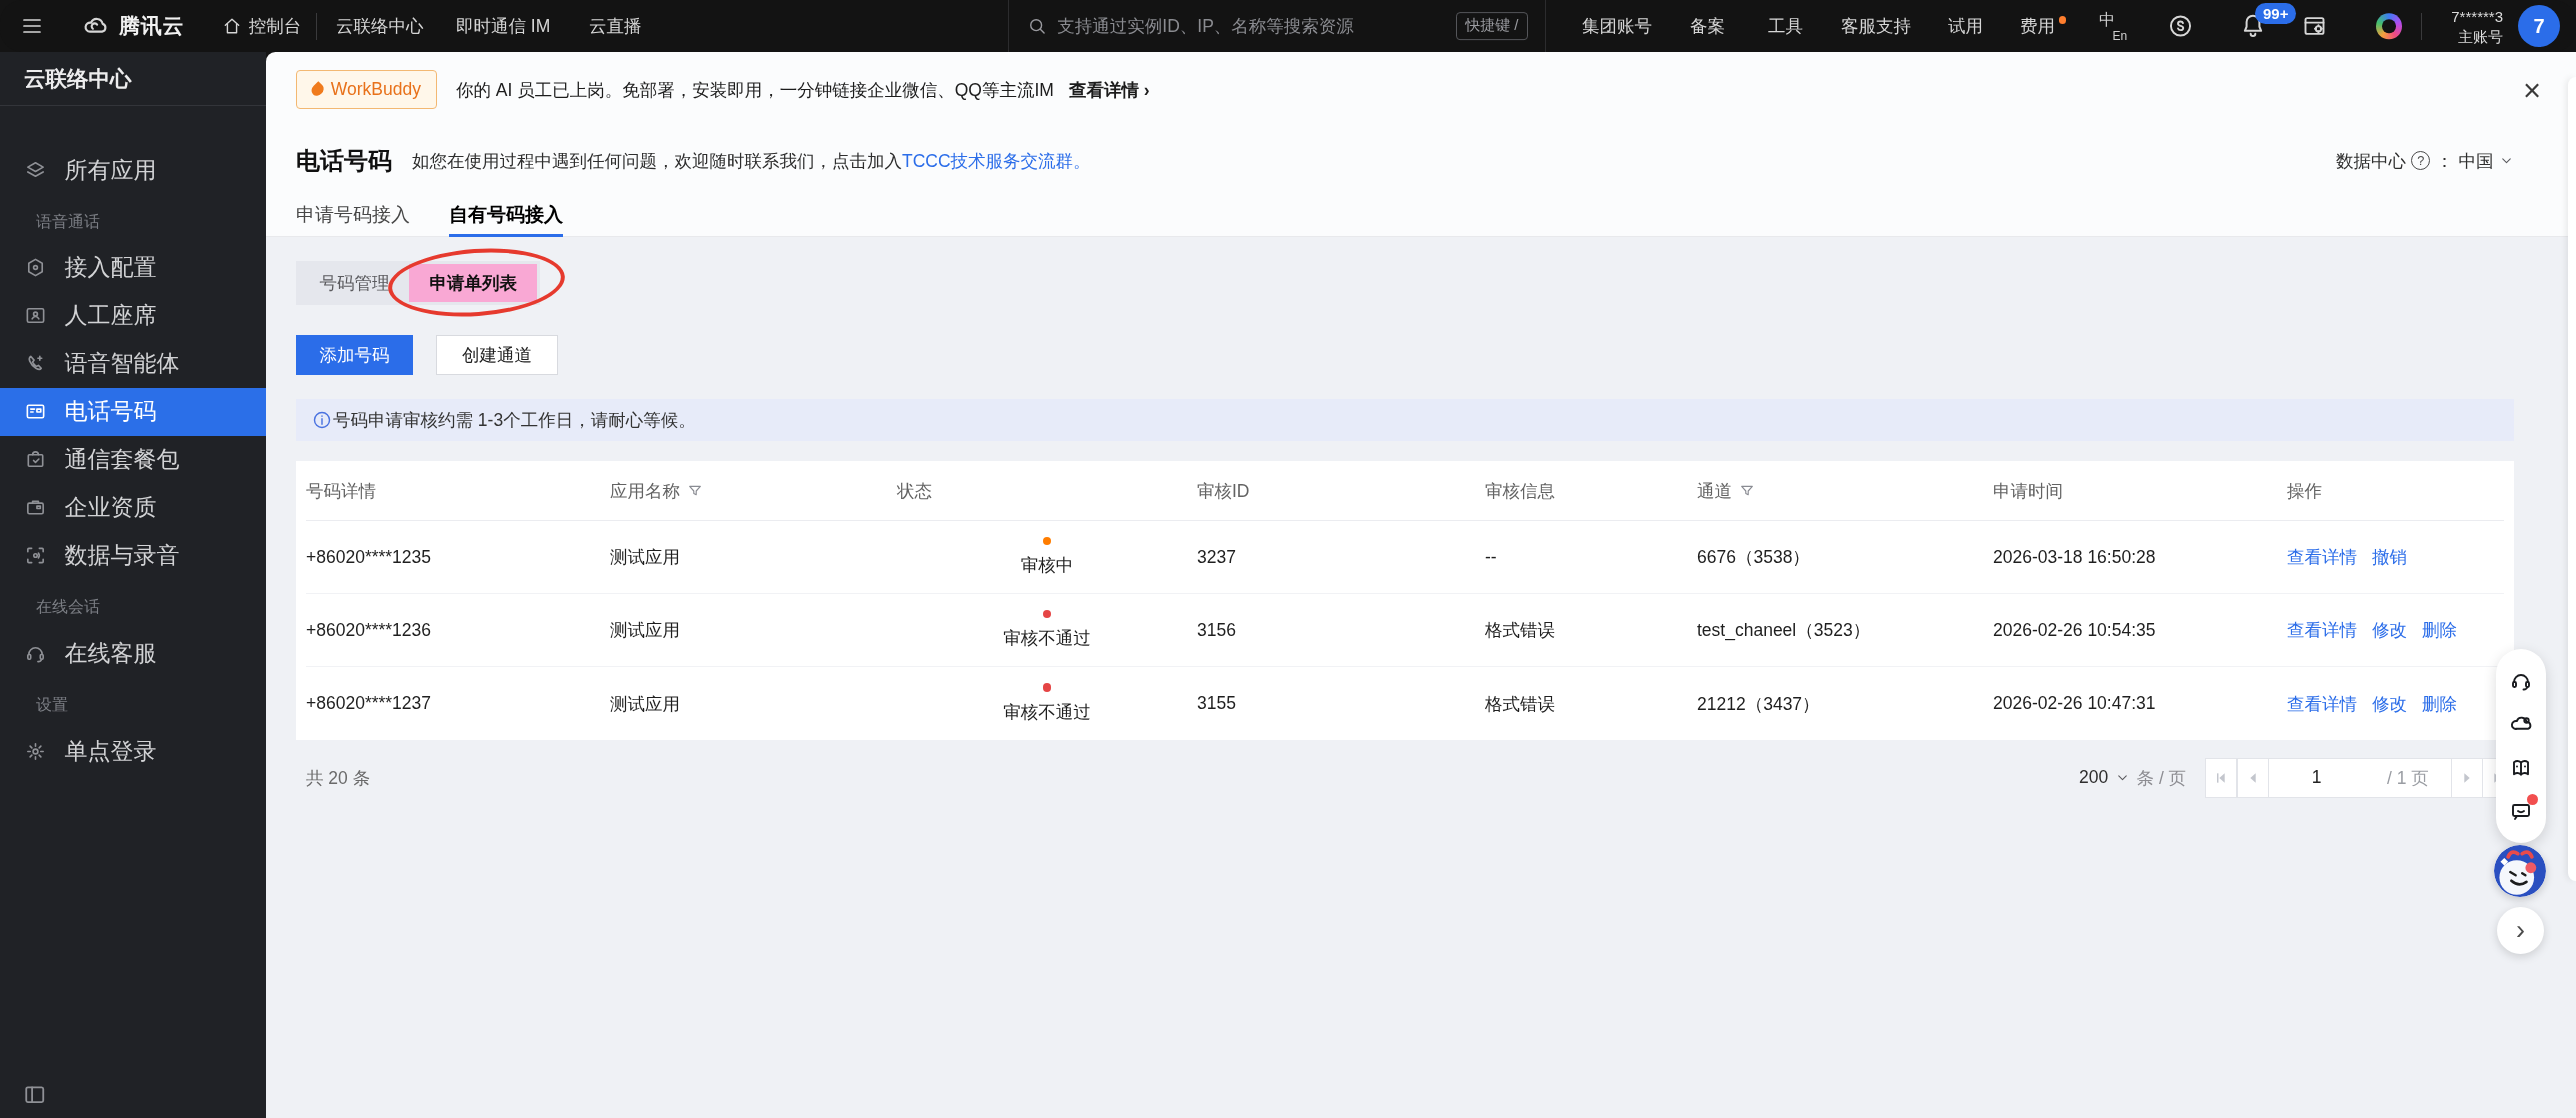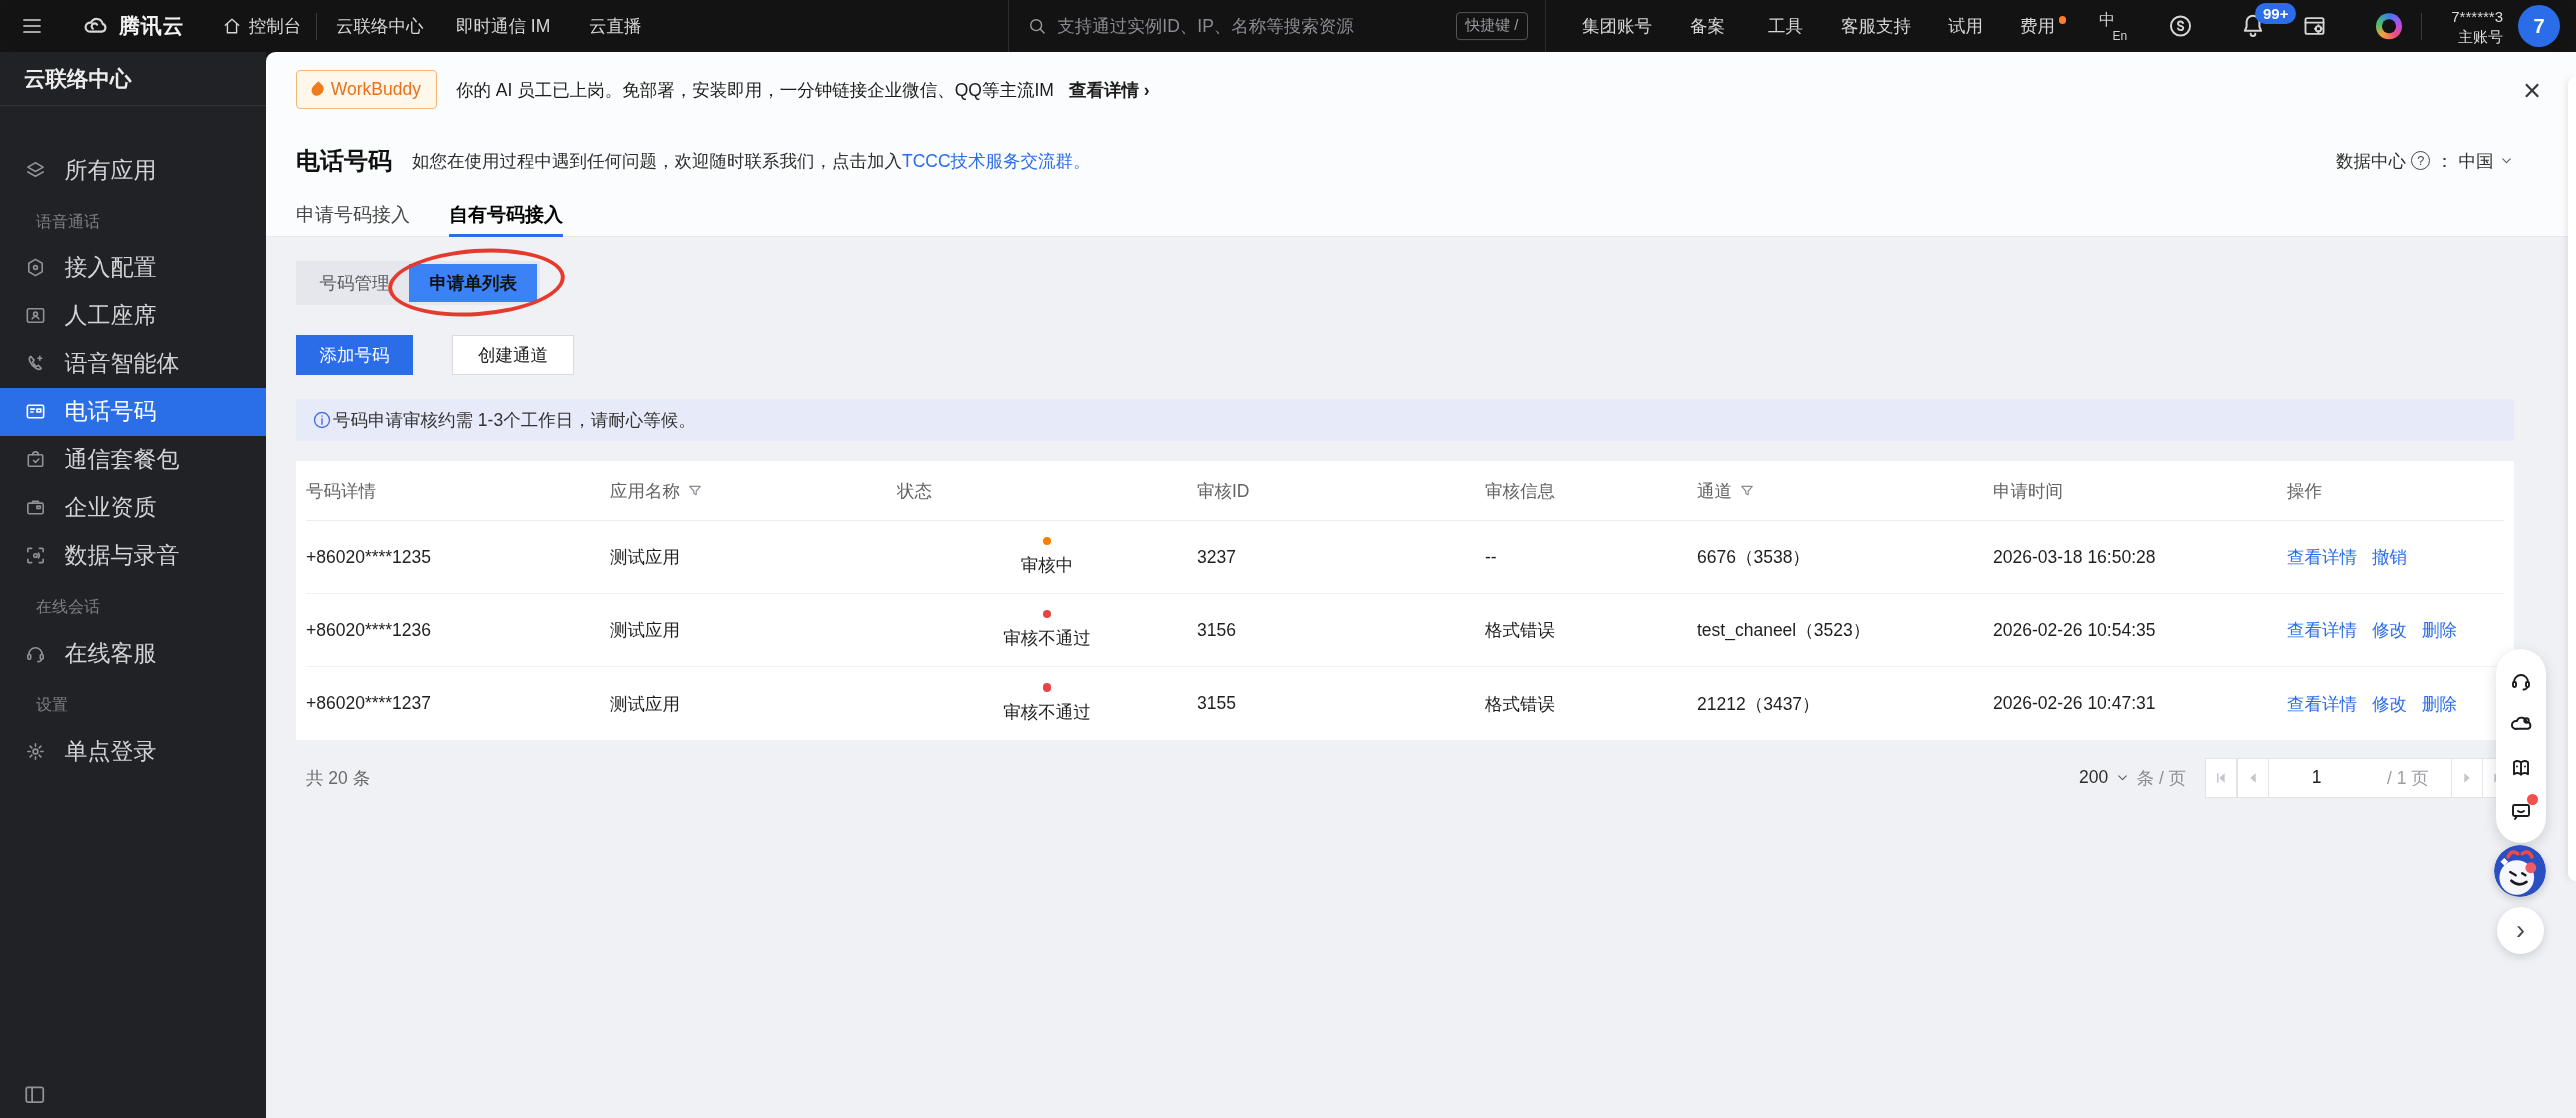--- a/index.html
+++ b/index.html
@@ -56,24 +56,24 @@
   .qmark { width:19px; height:19px; border:1.3px solid #4a4a4a; border-radius:50%; color:#4a4a4a; font-size:12.8px; display:flex; align-items:center; justify-content:center; }
 
   .tabs-row { height:43px; flex:none; display:flex; gap:39px; padding-left:30px; border-bottom:1.3px solid #e8e9ec; background:#fbfcfd; }
   .tab { position:relative; display:flex; align-items:center; font-size:19px; color:#474747; cursor:pointer; }
   .tab.active { color:#000; font-weight:700; }
   .tab.active::after { content:""; position:absolute; left:0; right:0; bottom:-1.3px; height:3.4px; background:#2b6de9; }
 
   .content { flex:1; background:#eff1f5; padding:24px 62px 0 30px; position:relative; }
   .segmented { display:inline-flex; align-items:center; height:44px; background:#e5e7ed; padding:3.4px; }
   .seg { min-width:101px; height:38px; padding:0 20px; display:flex; align-items:center; justify-content:center; font-size:17.5px; color:#5a5a5e; cursor:pointer; }
-  .seg.active { background:#3b82f6; color:#111; font-weight:600; }
+  .seg.active { background:#f9a8d4; color:#111; font-weight:600; }
   .red-ellipse { position:absolute; left:122px; top:12px; width:177px; height:67px; border:4.7px solid #e63a2e; border-radius:50%; transform:rotate(-4deg); pointer-events:none; z-index:5; }
 
-  .btn-row { margin-top:30px; display:flex; gap:39px; }
+  .btn-row { margin-top:30px; display:flex; gap:23px; }
   .btn { height:40px; display:flex; align-items:center; justify-content:center; font-size:17.5px; cursor:pointer; }
   .btn-primary { width:117px; background:#2b6de9; color:#fff; }
   .btn-default { width:122px; background:#fff; border:0.7px solid #d8dadf; color:#202020; }
 
   .notice { margin-top:24px; height:42px; background:#e7ebf9; display:flex; align-items:center; gap:1px; padding-left:16px; font-size:17.5px; color:#333; }
   .info-i { width:20px; height:20px; color:#4a72e0; flex:none; }
 
   .card { margin-top:20px; background:#fff; padding:0 10px; }
   .tgrid { display:grid; grid-template-columns:304px 287px 300px 288px 212px 296px 294px 1fr; align-items:center; }
   .thead { height:60px; font-size:17.5px; color:#636363; border-bottom:0.7px solid #ebecf0; }

